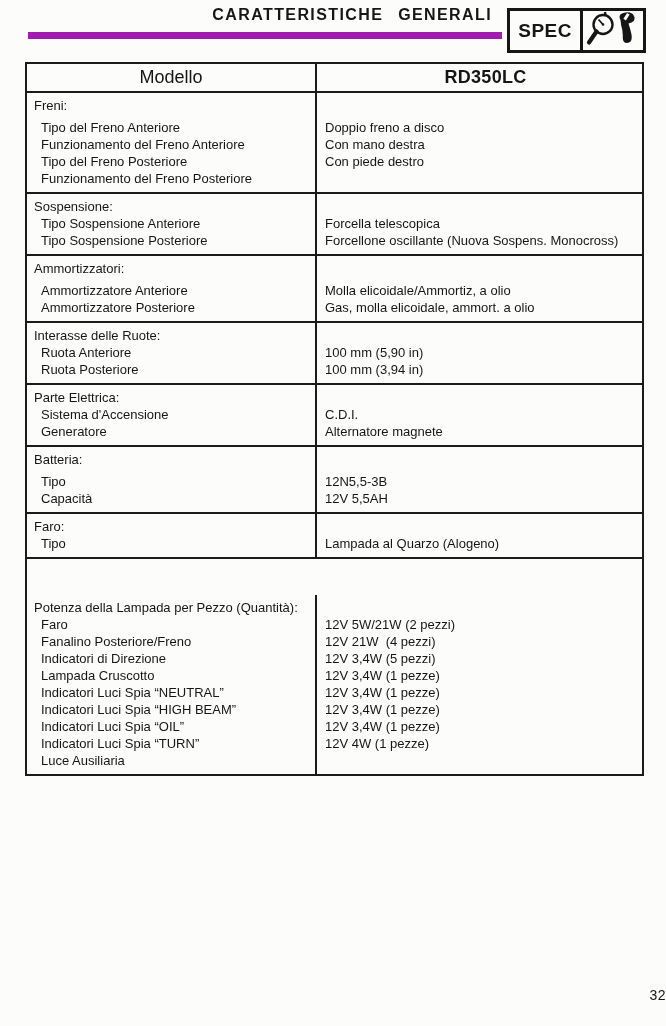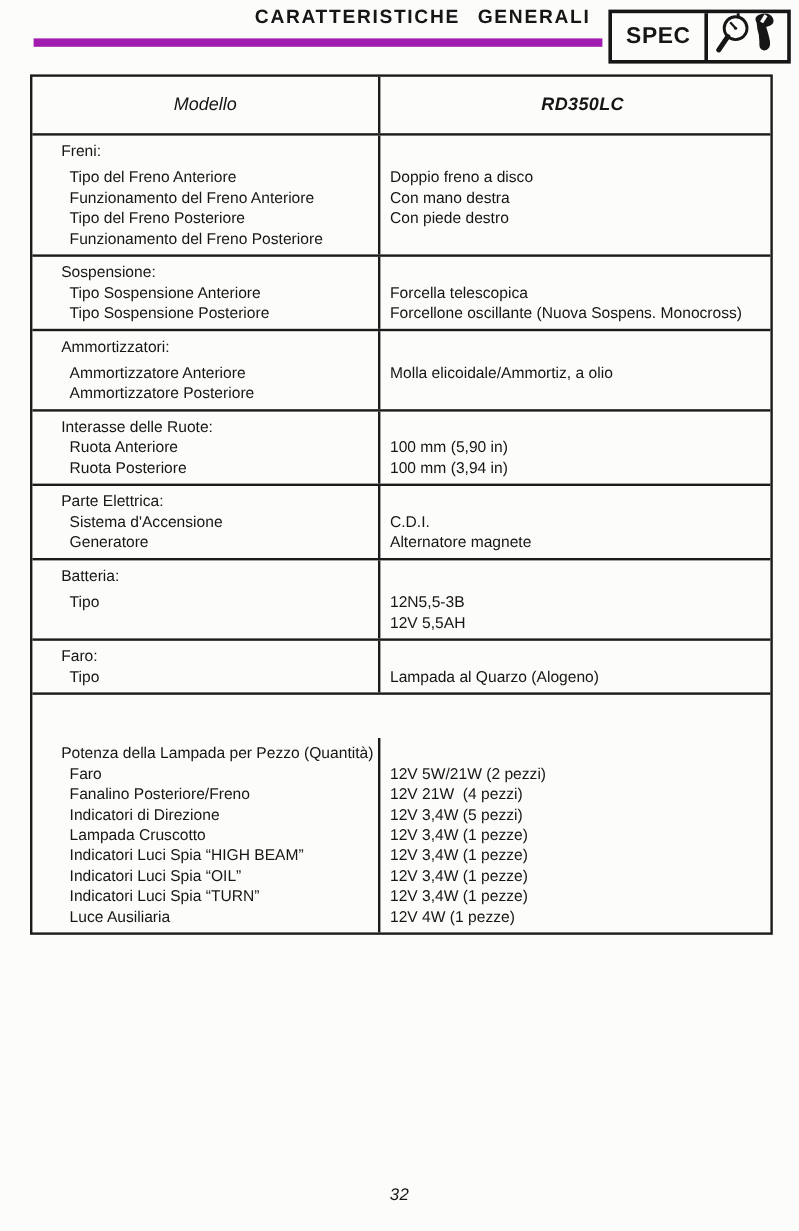--- a/index.html
+++ b/index.html
@@ -29,21 +29,21 @@
     font-size: 16px;
     font-weight: bold;
     letter-spacing: 1.4px;
     word-spacing: 9px;
     padding-right: 10px;
     white-space: nowrap;
   }
   .spec-box {
     position: absolute;
     left: 507px; top: 8px;
-    width: 152px; height: 45px;
+    width: 139px; height: 45px;
     border: 3px solid #161616;
     background: #fcfcfa;
     display: flex;
   }
   .spec-label-cell {
     flex: 1.08;
     display: flex; align-items: center; justify-content: center;
     font-weight: bold;
     font-size: 19px;
     letter-spacing: 0.5px;
@@ -62,59 +62,57 @@
     border: 2px solid #1b1b1b;
     font-size: 13px;
   }
   .thead {
     display: grid;
     grid-template-columns: 290px 1fr;
     border-bottom: 2px solid #1b1b1b;
   }
   .thead .hcell {
     text-align: center;
-    padding: 15px 4px;
+    padding: 5px 4px;
     line-height: 17px;
-    font-size: 15px;
-    font-style: italic;
+    font-size: 18px;
   }
   .thead .hcell.left { border-right: 2px solid #1b1b1b; }
   .thead .hcell.right { font-weight: bold; letter-spacing: 0.3px; margin-left: 12px; }
 
   .section {
     display: grid;
     grid-template-columns: 290px 1fr;
     border-bottom: 2px solid #1b1b1b;
   }
   .section:last-child { border-bottom: none; margin-top: 36px; }
   .sec-left {
     border-right: 2px solid #1b1b1b;
-    padding: 4px 3px 5px 24px;
+    padding: 4px 3px 5px 7px;
   }
   .sec-right { padding: 4px 3px 5px 8px; }
   .line {
     line-height: 17px;
     min-height: 17px;
     white-space: pre;
     overflow: hidden;
   }
   .item { padding-left: 7px; }
   .spacer { height: 17px; }
   .gap .sec-heading { margin-bottom: 5px; }
   .gap .spacer { height: 22px; }
 
   
   .page-number {
     position: absolute;
     left: 0; right: 0;
     top: 987px;
-    text-align: center;
+    text-align: right;
     font-size: 14px;
     letter-spacing: 0.5px;
-    font-style: italic;
   }
 </style>
 </head>
 <body>
 
 <div class="page">
 
   <div class="title-block">
     <span class="page-title">CARATTERISTICHE GENERALI</span>
   </div>
@@ -176,20 +174,21 @@
 
     <div class="section gap">
       <div class="sec-left">
         <div class="line sec-heading">Ammortizzatori:</div>
         <div class="line item">Ammortizzatore Anteriore</div>
         <div class="line item">Ammortizzatore Posteriore</div>
       </div>
       <div class="sec-right">
         <div class="spacer"></div>
         <div class="line">Molla elicoidale/Ammortiz, a olio</div>
+        <div class="line">Gas, molla elicoidale, ammort. a olio</div>
       </div>
     </div>
 
     <div class="section">
       <div class="sec-left">
         <div class="line sec-heading">Interasse delle Ruote:</div>
         <div class="line item">Ruota Anteriore</div>
         <div class="line item">Ruota Posteriore</div>
       </div>
       <div class="sec-right">
@@ -209,20 +208,21 @@
         <div class="spacer"></div>
         <div class="line">C.D.I.</div>
         <div class="line">Alternatore magnete</div>
       </div>
     </div>
 
     <div class="section gap">
       <div class="sec-left">
         <div class="line sec-heading">Batteria:</div>
         <div class="line item">Tipo</div>
+        <div class="line item">Capacità</div>
       </div>
       <div class="sec-right">
         <div class="spacer"></div>
         <div class="line">12N5,5-3B</div>
         <div class="line">12V 5,5AH</div>
       </div>
     </div>
 
     <div class="section">
       <div class="sec-left">
@@ -235,20 +235,21 @@
       </div>
     </div>
 
     <div class="section">
       <div class="sec-left">
         <div class="line sec-heading">Potenza della Lampada per Pezzo (Quantità):</div>
         <div class="line item">Faro</div>
         <div class="line item">Fanalino Posteriore/Freno</div>
         <div class="line item">Indicatori di Direzione</div>
         <div class="line item">Lampada Cruscotto</div>
+        <div class="line item">Indicatori Luci Spia “NEUTRAL”</div>
         <div class="line item">Indicatori Luci Spia “HIGH BEAM”</div>
         <div class="line item">Indicatori Luci Spia “OIL”</div>
         <div class="line item">Indicatori Luci Spia “TURN”</div>
         <div class="line item">Luce Ausiliaria</div>
       </div>
       <div class="sec-right">
         <div class="spacer"></div>
         <div class="line">12V 5W/21W (2 pezzi)</div>
         <div class="line">12V 21W  (4 pezzi)</div>
         <div class="line">12V 3,4W (5 pezzi)</div>

